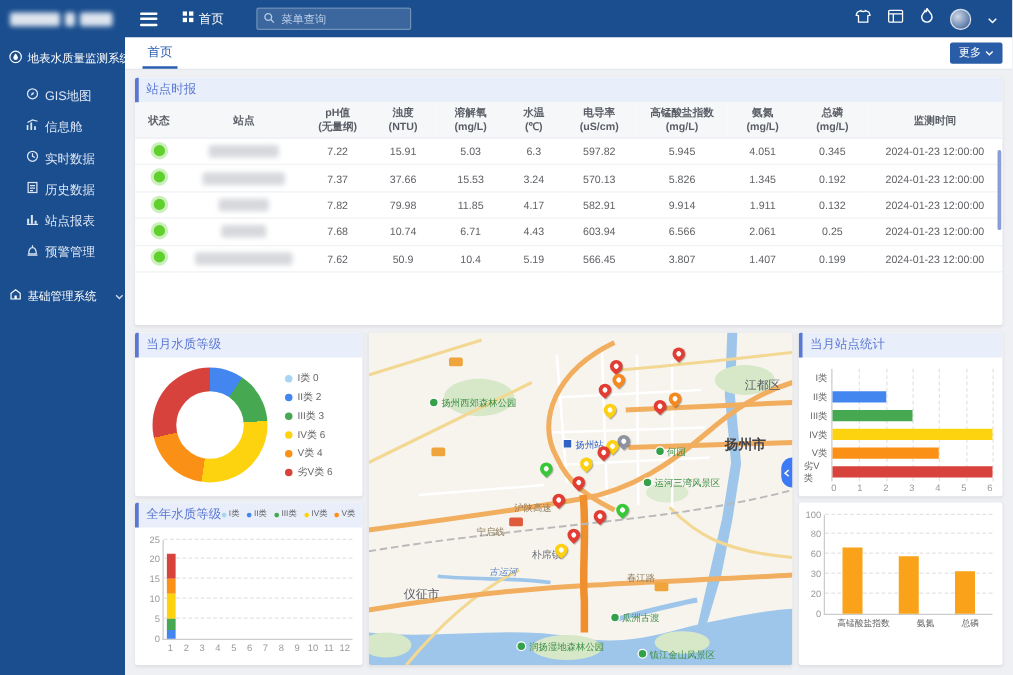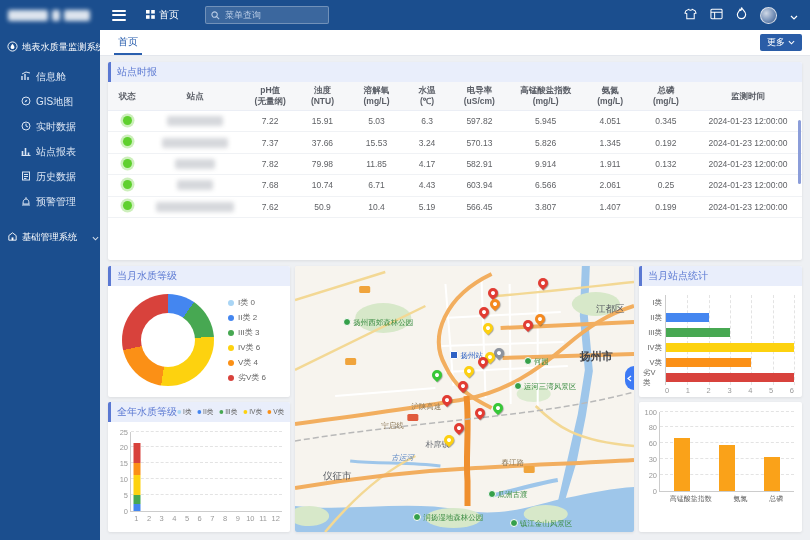--- a/index.html
+++ b/index.html
@@ -133,52 +133,52 @@
             <circle cx="6" cy="6" r="5" fill="none" stroke="#fff" stroke-width="1"></circle>
             <path d="M6 3 C7.4 4.8 8 5.6 8 6.8 A2 2 0 0 1 4 6.8 C4 5.6 4.6 4.8 6 3Z" fill="#fff"></path>
           </svg></span>
       <span class="lbl">地表水质量监测系统</span>
       <span class="chev"><svg width="7" height="5" viewBox="0 0 8 5">
             <path d="M1 4 L4 1 L7 4" stroke="#fff" fill="none" stroke-width="1.2"></path>
           </svg></span>
     </div>
     <div class="nav-item">
       <span><svg width="10" height="10" viewBox="0 0 10 10">
+            <circle cx="5" cy="5" r="4" fill="none" stroke="#dce6f4" stroke-width="1"></circle>
+            <path d="M6.5 3.5 L5.6 5.6 L3.5 6.5 L4.4 4.4Z" fill="#dce6f4"></path>
+          </svg></span>
+      <span>GIS地图</span>
+    </div>
+    <div class="nav-item">
+      <span><svg width="10" height="10" viewBox="0 0 10 10">
             <path d="M1 9 L1 5 M4 9 L4 3 M7 9 L7 6" stroke="#dce6f4" stroke-width="1.4"></path>
             <path d="M1 3 L5 1 L9 2" stroke="#dce6f4" fill="none" stroke-width="1"></path>
           </svg></span>
       <span>信息舱</span>
-    </div>
-    <div class="nav-item">
-      <span><svg width="10" height="10" viewBox="0 0 10 10">
-            <circle cx="5" cy="5" r="4" fill="none" stroke="#dce6f4" stroke-width="1"></circle>
-            <path d="M6.5 3.5 L5.6 5.6 L3.5 6.5 L4.4 4.4Z" fill="#dce6f4"></path>
-          </svg></span>
-      <span>GIS地图</span>
     </div>
     <div class="nav-item">
       <span><svg width="10" height="10" viewBox="0 0 10 10">
             <circle cx="5" cy="5" r="4" fill="none" stroke="#dce6f4" stroke-width="1"></circle>
             <path d="M5 2.6 L5 5 L7 6" stroke="#dce6f4" fill="none" stroke-width="1"></path>
           </svg></span>
       <span>实时数据</span>
     </div>
     <div class="nav-item">
       <span><svg width="10" height="10" viewBox="0 0 10 10">
+            <rect x="1.5" y="1" width="7" height="8" fill="none" stroke="#dce6f4" stroke-width="1"></rect>
+            <path d="M3 3.5 L7 3.5 M3 5.5 L7 5.5 M3 7.5 L5.5 7.5" stroke="#dce6f4" stroke-width="1"></path>
+          </svg></span>
+      <span>历史数据</span>
+    </div>
+    <div class="nav-item">
+      <span><svg width="10" height="10" viewBox="0 0 10 10">
             <path d="M1.5 9 L1.5 5 M4.5 9 L4.5 2 M7.5 9 L7.5 6.5" stroke="#dce6f4" stroke-width="1.6"></path>
             <path d="M0.5 9.5 L9.5 9.5" stroke="#dce6f4" stroke-width="1"></path>
           </svg></span>
       <span>站点报表</span>
-    </div>
-    <div class="nav-item">
-      <span><svg width="10" height="10" viewBox="0 0 10 10">
-            <rect x="1.5" y="1" width="7" height="8" fill="none" stroke="#dce6f4" stroke-width="1"></rect>
-            <path d="M3 3.5 L7 3.5 M3 5.5 L7 5.5 M3 7.5 L5.5 7.5" stroke="#dce6f4" stroke-width="1"></path>
-          </svg></span>
-      <span>历史数据</span>
     </div>
     <div class="nav-item">
       <span><svg width="10" height="10" viewBox="0 0 10 10">
             <path d="M2 8 C2 4.5 3 3 5 3 C7 3 8 4.5 8 8 Z" fill="none" stroke="#dce6f4" stroke-width="1"></path>
             <path d="M5 1.2 L5 3 M1 9 L9 9" stroke="#dce6f4" stroke-width="1"></path>
           </svg></span>
       <span>预警管理</span>
     </div>
     <div class="nav-group" style="margin-top:6px">
       <span><svg width="11" height="11" viewBox="0 0 12 12">

